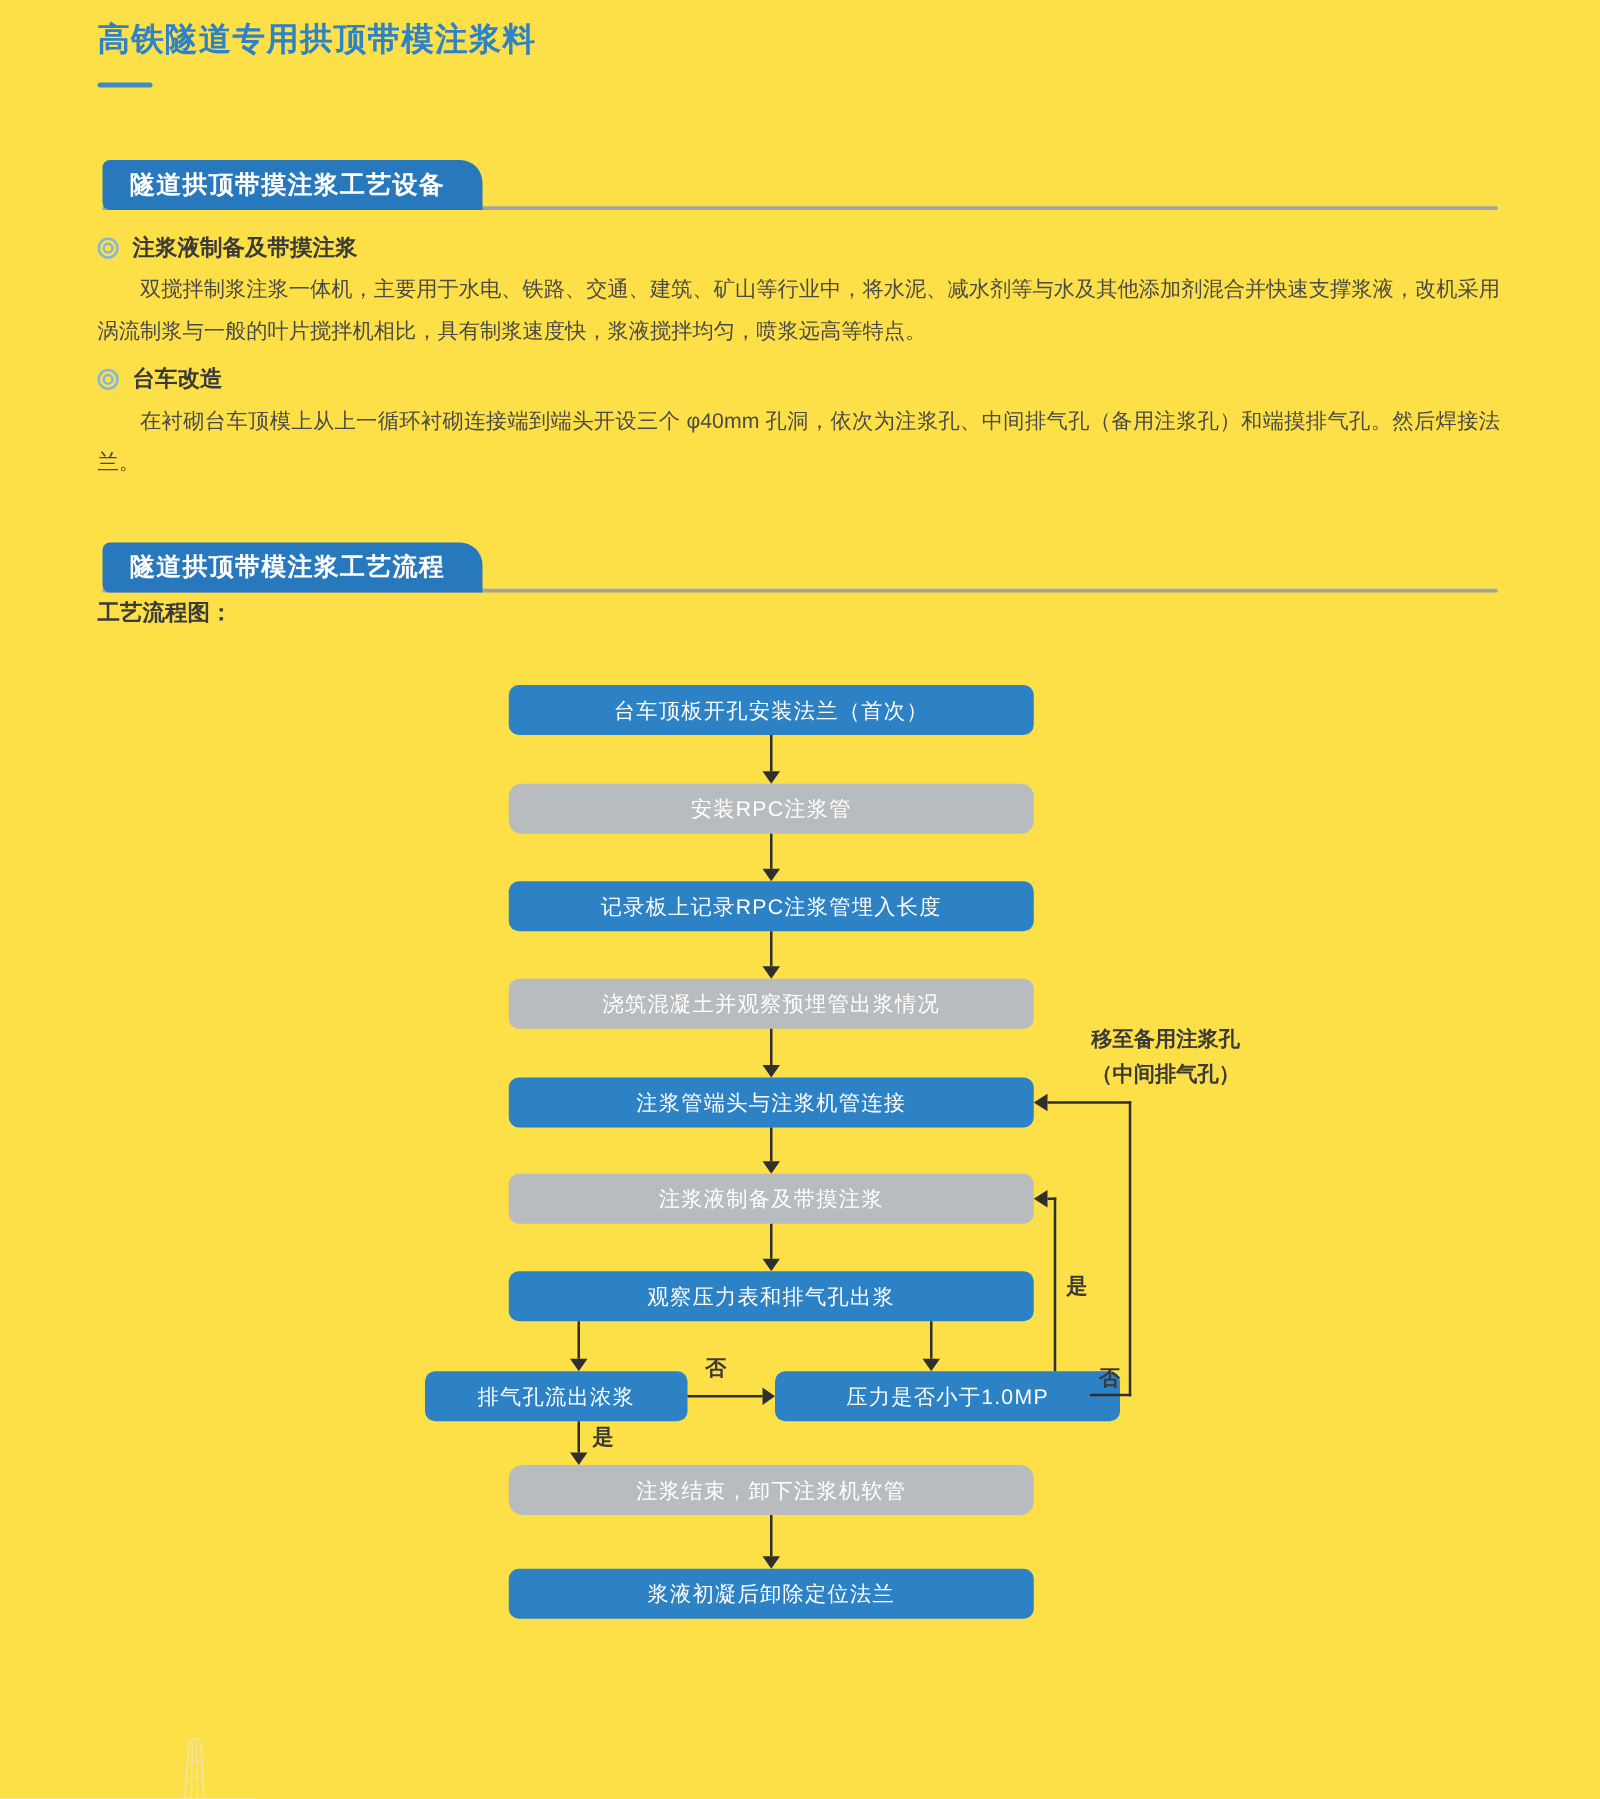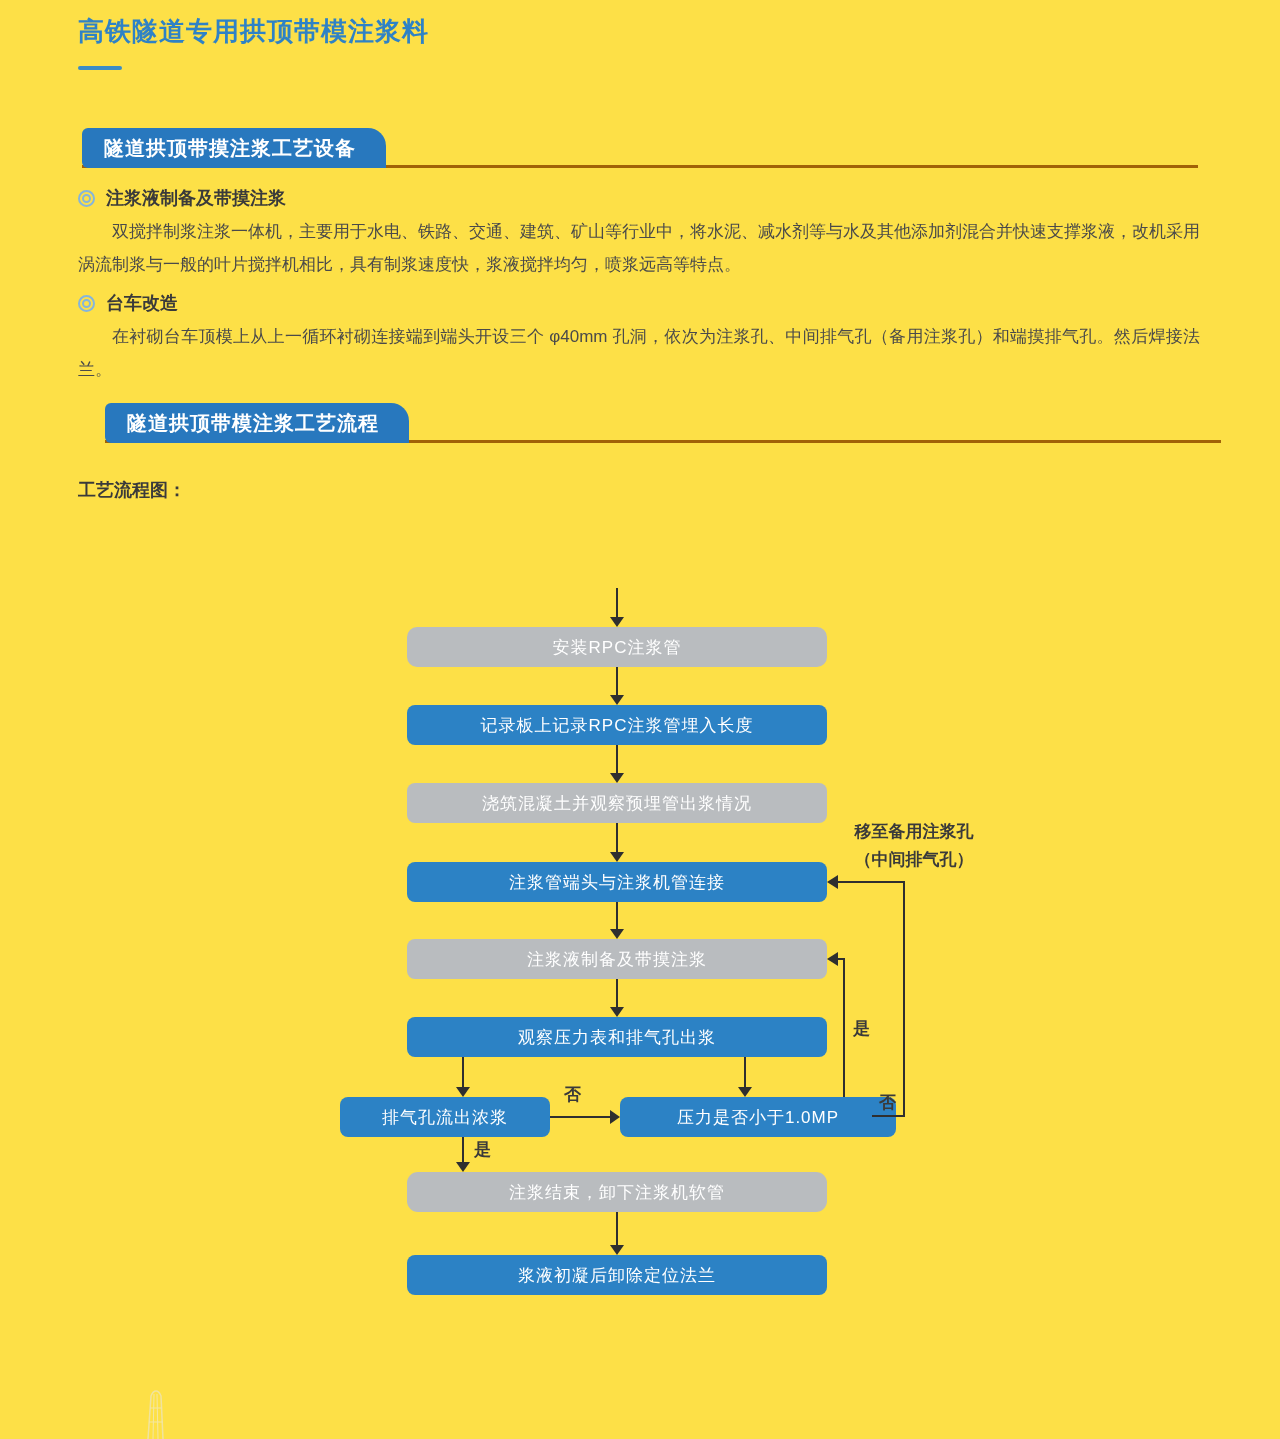--- a/index.html
+++ b/index.html
@@ -2,21 +2,21 @@
 <html><head>
 <meta charset="utf-8">
 <style>
   * { margin:0; padding:0; box-sizing:border-box; }
   body { background:#ffffff; font-family:"Liberation Sans","DejaVu Sans",sans-serif; }
   .page { position:relative; width:1280px; height:1439px; background:#fde047; overflow:hidden; }
 
   .page-title { position:absolute; left:78px; top:14px; font-size:26px; font-weight:bold; color:#2E82C6; letter-spacing:1px; }
   .title-dash { position:absolute; left:78px; top:66px; width:44px; height:4px; background:#3C8CC6; border-radius:2px; }
 
-  .sec-header { position:absolute; left:82px; width:1116px; height:40px; border-bottom:3px solid #a16207; }
+  .sec-header { position:absolute; left:82px; width:1116px; height:40px; border-bottom:3px solid #a3a3a3; }
   .sec-badge { display:inline-block; height:40px; line-height:40px; background:#2878BE; color:#ffffff;
                font-size:20px; font-weight:bold; padding:0 30px 0 22px; border-radius:6px 18px 0 6px; letter-spacing:1px; }
 
   .content-block { position:absolute; left:78px; top:178px; width:1122px; }
   .bullet-row { display:flex; align-items:center; gap:11px; margin-top:8px; }
   .ring { width:17px; height:17px; border-radius:50%; border:2px solid #85B5DC; position:relative; flex:0 0 auto; }
   .ring::after { content:""; position:absolute; left:2px; top:2px; width:5px; height:5px; border-radius:50%; border:2px solid #85B5DC; }
   .bullet-heading { font-size:18px; font-weight:bold; color:#3A3A3A; }
   .body-text { font-size:17px; color:#4A4A4A; line-height:33px; text-indent:2em; text-align:justify; margin:5px 0 10px 0; }
 
@@ -32,21 +32,21 @@
   .arrow-down::after { content:""; position:absolute; left:-6px; bottom:-10px; width:0; height:0;
                        border-left:7px solid transparent; border-right:7px solid transparent; border-top:10px solid #2F2F2F; }
   .arrow-right { position:absolute; height:2px; background:#2F2F2F; }
   .arrow-right::after { content:""; position:absolute; right:-10px; top:-6px; width:0; height:0;
                         border-top:7px solid transparent; border-bottom:7px solid transparent; border-left:10px solid #2F2F2F; }
   .seg-v { position:absolute; width:2px; background:#2F2F2F; }
   .seg-h { position:absolute; height:2px; background:#2F2F2F; }
   .head-left { position:absolute; width:0; height:0;
                border-top:7px solid transparent; border-bottom:7px solid transparent; border-right:11px solid #2F2F2F; }
   .edge-label { position:absolute; font-size:17px; font-weight:bold; color:#3A3A3A; }
-  .flow-annotation { position:absolute; left:836px; top:298px; width:156px; text-align:center;
+  .flow-annotation { position:absolute; left:836px; top:298px; width:156px; text-align:right;
                      font-size:17px; font-weight:bold; color:#3A3A3A; line-height:28px; }
 
   .watermark { position:absolute; left:118px; top:1388px; opacity:0.55; }
 </style>
 </head>
 <body>
 
 <div class="page">
 
   <h1 class="page-title">高铁隧道专用拱顶带模注浆料</h1>
@@ -63,28 +63,29 @@
     </div>
     <p class="body-text">双搅拌制浆注浆一体机，主要用于水电、铁路、交通、建筑、矿山等行业中，将水泥、减水剂等与水及其他添加剂混合并快速支撑浆液，改机采用涡流制浆与一般的叶片搅拌机相比，具有制浆速度快，浆液搅拌均匀，喷浆远高等特点。</p>
 
     <div class="bullet-row">
       <span class="ring"></span>
       <span class="bullet-heading">台车改造</span>
     </div>
     <p class="body-text">在衬砌台车顶模上从上一循环衬砌连接端到端头开设三个 φ40mm 孔洞，依次为注浆孔、中间排气孔（备用注浆孔）和端摸排气孔。然后焊接法兰。</p>
   </div>
 
-  <div class="sec-header" style="top:403px;margin-left:23px;">
+  <div class="sec-header" style="top:434px;">
     <span class="sec-badge">隧道拱顶带模注浆工艺流程</span>
   </div>
 
   <div class="flow-label">工艺流程图：</div>
 
   <div class="flow">
 
+    <div class="flow-node node-blue" style="left:407px; top:28px;  width:420px;">台车顶板开孔安装法兰（首次）</div>
     <div class="flow-node node-gray" style="left:407px; top:107px; width:420px;border-radius:10px;">安装RPC注浆管</div>
     <div class="flow-node node-blue" style="left:407px; top:185px; width:420px;">记录板上记录RPC注浆管埋入长度</div>
     <div class="flow-node node-gray" style="left:407px; top:263px; width:420px;">浇筑混凝土并观察预埋管出浆情况</div>
     <div class="flow-node node-blue" style="left:407px; top:342px; width:420px;">注浆管端头与注浆机管连接</div>
     <div class="flow-node node-gray" style="left:407px; top:419px; width:420px;">注浆液制备及带摸注浆</div>
     <div class="flow-node node-blue" style="left:407px; top:497px; width:420px;">观察压力表和排气孔出浆</div>
     <div class="flow-node node-blue" style="left:340px; top:577px; width:210px;">排气孔流出浓浆</div>
     <div class="flow-node node-blue" style="left:620px; top:577px; width:276px;">压力是否小于1.0MP</div>
     <div class="flow-node node-gray" style="left:407px; top:652px; width:420px;border-radius:11px;">注浆结束，卸下注浆机软管</div>
     <div class="flow-node node-blue" style="left:407px; top:735px; width:420px;">浆液初凝后卸除定位法兰</div>

